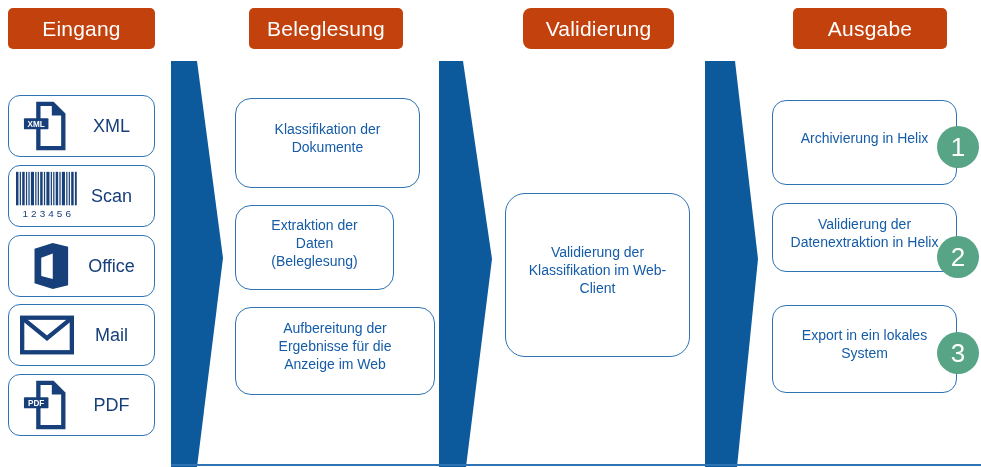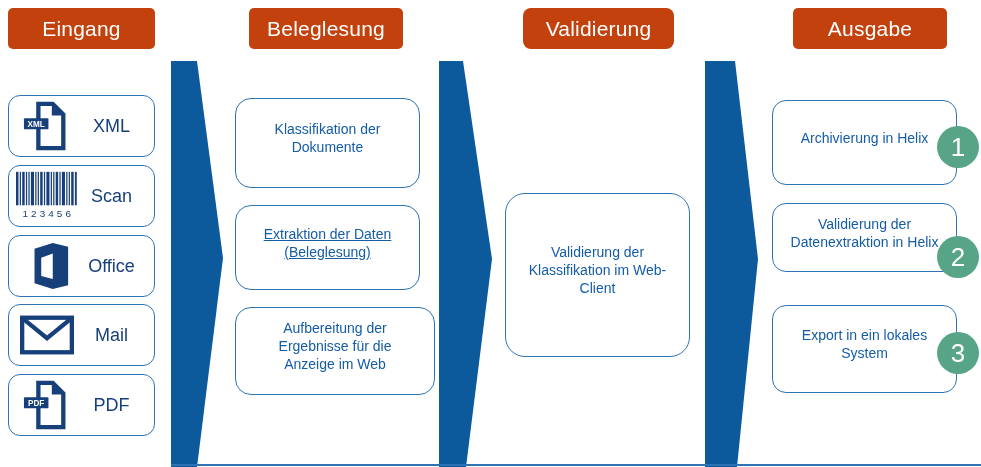--- a/index.html
+++ b/index.html
@@ -123,21 +123,21 @@
         <path d="M32,6 h30 l22,22 v70 h-52 z" fill="none" stroke="#173F7A" stroke-width="9"></path>
         <path d="M60,4 l26,26 h-26 z" fill="#173F7A"></path>
         <rect x="2" y="36" width="51" height="23" rx="2" fill="#173F7A"></rect>
         <text x="27.5" y="53.5" font-size="17" font-weight="bold" fill="#FFFFFF" text-anchor="middle">PDF</text>
       </svg>
     </span>
     <span class="lbl">PDF</span>
   </div>
 
   <div class="step" style="left:235px;top:98px;width:185px;height:90px;">Klassifikation der Dokumente</div>
-  <div class="step" style="left:235px;top:205px;width:185px;height:85px;text-decoration:underline;">Extraktion der Daten (Beleglesung)</div>
+  <div class="step" style="left:235px;top:205px;width:159px;height:85px;">Extraktion der Daten (Beleglesung)</div>
   <div class="step" style="left:235px;top:307px;width:200px;height:88px;">Aufbereitung der Ergebnisse für die Anzeige im Web</div>
 
   <div class="step" style="left:505px;top:193px;width:185px;height:164px;border-radius:20px;">Validierung der Klassifikation im Web-Client</div>
 
   <div class="step out" style="left:772px;top:100px;width:185px;height:85px;">Archivierung in Helix</div>
   <div class="step out" style="left:772px;top:203px;width:185px;height:69px;">Validierung der Datenextraktion in Helix</div>
   <div class="step out" style="left:772px;top:305px;width:185px;height:88px;">Export in ein lokales System</div>
 
   <div class="badge" style="left:937px;top:126px;">1</div>
   <div class="badge" style="left:937px;top:236px;">2</div>

